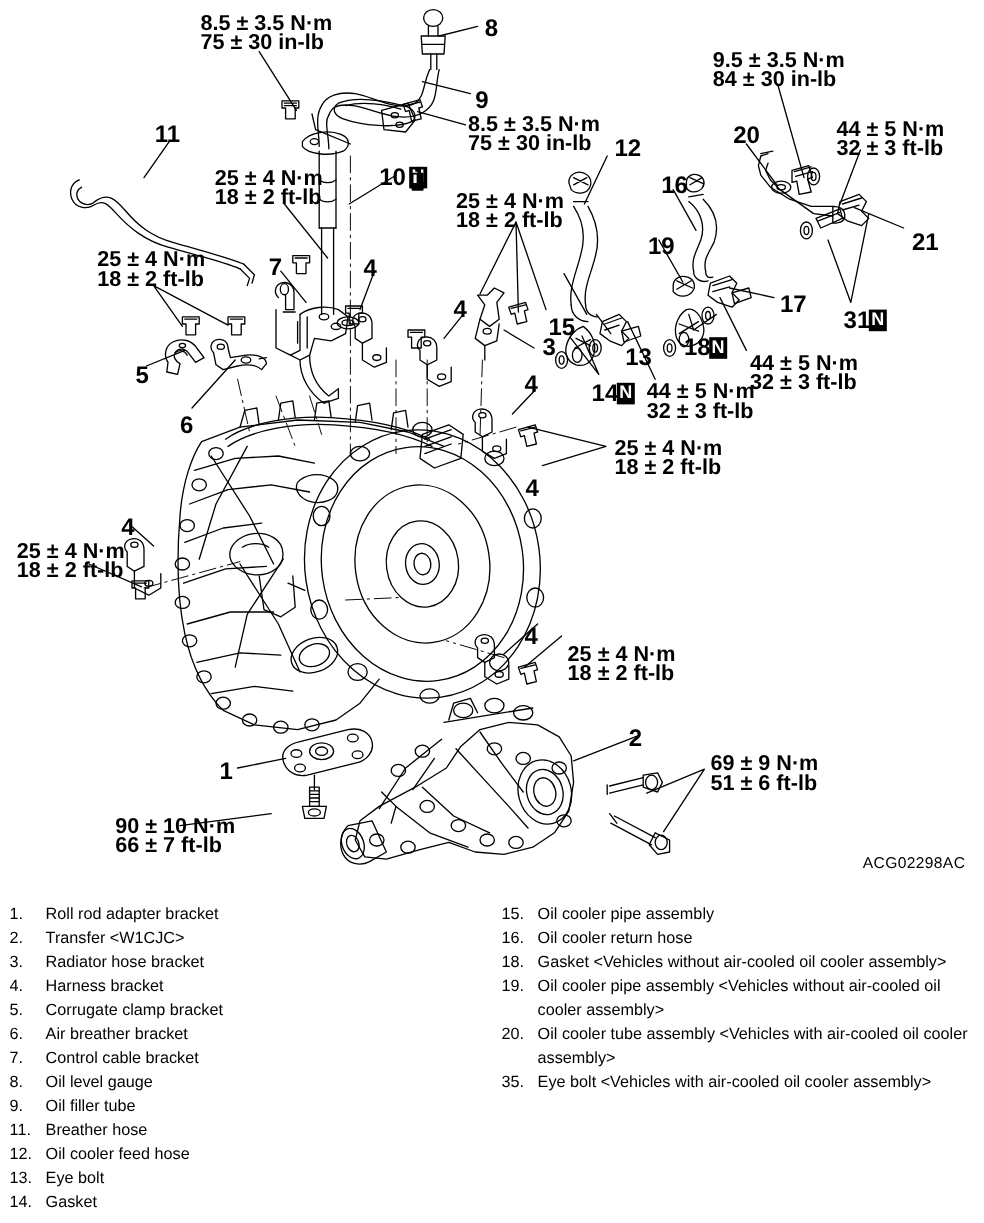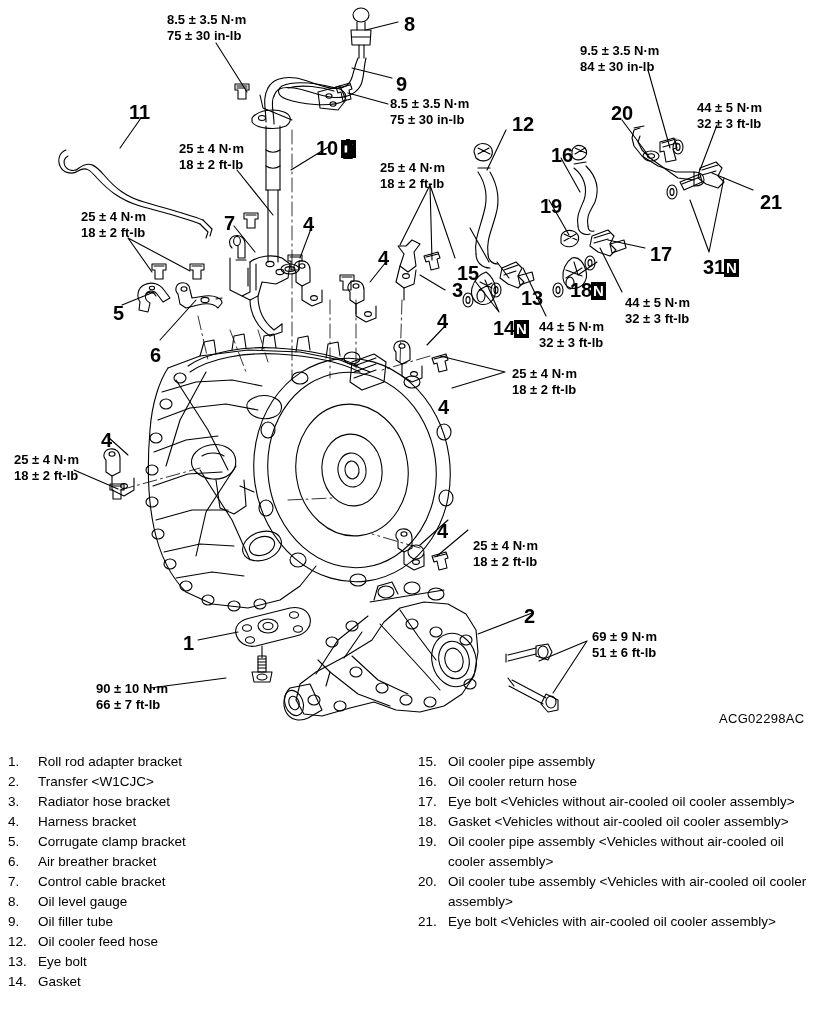--- a/index.html
+++ b/index.html
@@ -4,21 +4,21 @@
 <style>
   html,body{margin:0;padding:0;background:#fff;}
   body{width:820px;height:1019px;position:relative;
        font-family:"Liberation Sans",sans-serif;color:#000;overflow:hidden;}
 
   #fig{position:absolute;left:0;top:0;width:820px;height:745px;}
   #fig svg{position:absolute;left:0;top:0;}
 
   .cal{position:absolute;font-weight:bold;font-size:20px;line-height:20px;
        letter-spacing:0px;white-space:nowrap;}
-  .tq{position:absolute;font-weight:bold;font-size:13px;line-height:15.5px;
+  .tq{position:absolute;font-weight:bold;font-size:18px;line-height:15.5px;
       white-space:nowrap;}
   .nbox{display:inline-block;background:#000;color:#fff;font-weight:bold;
         font-size:15px;line-height:15px;padding:1px 2px 2px 2px;
         vertical-align:middle;font-family:"Liberation Sans",sans-serif;}
   .nsym{position:absolute;white-space:nowrap;}
   .oilcan{display:inline-block;vertical-align:middle;margin-left:1px;}
   .refcode{position:absolute;font-size:13px;letter-spacing:.3px;font-weight:normal;}
 
   #legend{position:absolute;left:0;top:752px;width:820px;height:267px;}
   .lcol{position:absolute;top:0;}
@@ -579,21 +579,21 @@
   </div>
 
   <div class="tq" style="left:167px;top:12px;">
     <div>8.5 ± 3.5 N·m</div>
     <div>75 ± 30 in-lb</div>
   </div>
   <div class="tq" style="left:390px;top:96px;">
     <div>8.5 ± 3.5 N·m</div>
     <div>75 ± 30 in-lb</div>
   </div>
-  <div class="tq" style="left:580px;top:43px;">
+  <div class="tq" style="left:594px;top:43px;">
     <div>9.5 ± 3.5 N·m</div>
     <div>84 ± 30 in-lb</div>
   </div>
   <div class="tq" style="left:697px;top:100px;">
     <div>44 ± 5 N·m</div>
     <div>32 ± 3 ft-lb</div>
   </div>
   <div class="tq" style="left:179px;top:141px;">
     <div>25 ± 4 N·m</div>
     <div>18 ± 2 ft-lb</div>
@@ -671,20 +671,24 @@
       </div>
       <div class="lrow">
         <div class="lnum">8.</div>
         <div class="ltxt">Oil level gauge</div>
       </div>
       <div class="lrow">
         <div class="lnum">9.</div>
         <div class="ltxt">Oil filler tube</div>
       </div>
       <div class="lrow">
+        <div class="lnum">11.</div>
+        <div class="ltxt">Breather hose</div>
+      </div>
+      <div class="lrow">
         <div class="lnum">12.</div>
         <div class="ltxt">Oil cooler feed hose</div>
       </div>
       <div class="lrow">
         <div class="lnum">13.</div>
         <div class="ltxt">Eye bolt</div>
       </div>
       <div class="lrow">
         <div class="lnum">14.</div>
         <div class="ltxt">Gasket</div>
@@ -693,33 +697,29 @@
   <div class="lcol right" id="legend-right">
       <div class="lrow">
         <div class="lnum">15.</div>
         <div class="ltxt">Oil cooler pipe assembly</div>
       </div>
       <div class="lrow">
         <div class="lnum">16.</div>
         <div class="ltxt">Oil cooler return hose</div>
       </div>
       <div class="lrow">
-        <div class="lnum">17.</div>
-        <div class="ltxt">Eye bolt &lt;Vehicles without air-cooled oil cooler assembly&gt;</div>
-      </div>
-      <div class="lrow">
         <div class="lnum">18.</div>
         <div class="ltxt">Gasket &lt;Vehicles without air-cooled oil cooler assembly&gt;</div>
       </div>
       <div class="lrow">
         <div class="lnum">19.</div>
         <div class="ltxt">Oil cooler pipe assembly &lt;Vehicles without air-cooled oil cooler assembly&gt;</div>
       </div>
       <div class="lrow">
         <div class="lnum">20.</div>
         <div class="ltxt">Oil cooler tube assembly &lt;Vehicles with air-cooled oil cooler assembly&gt;</div>
       </div>
       <div class="lrow">
-        <div class="lnum">21.</div>
+        <div class="lnum">35.</div>
         <div class="ltxt">Eye bolt &lt;Vehicles with air-cooled oil cooler assembly&gt;</div>
       </div>
     </div>
 </div>
 
 </body></html>

